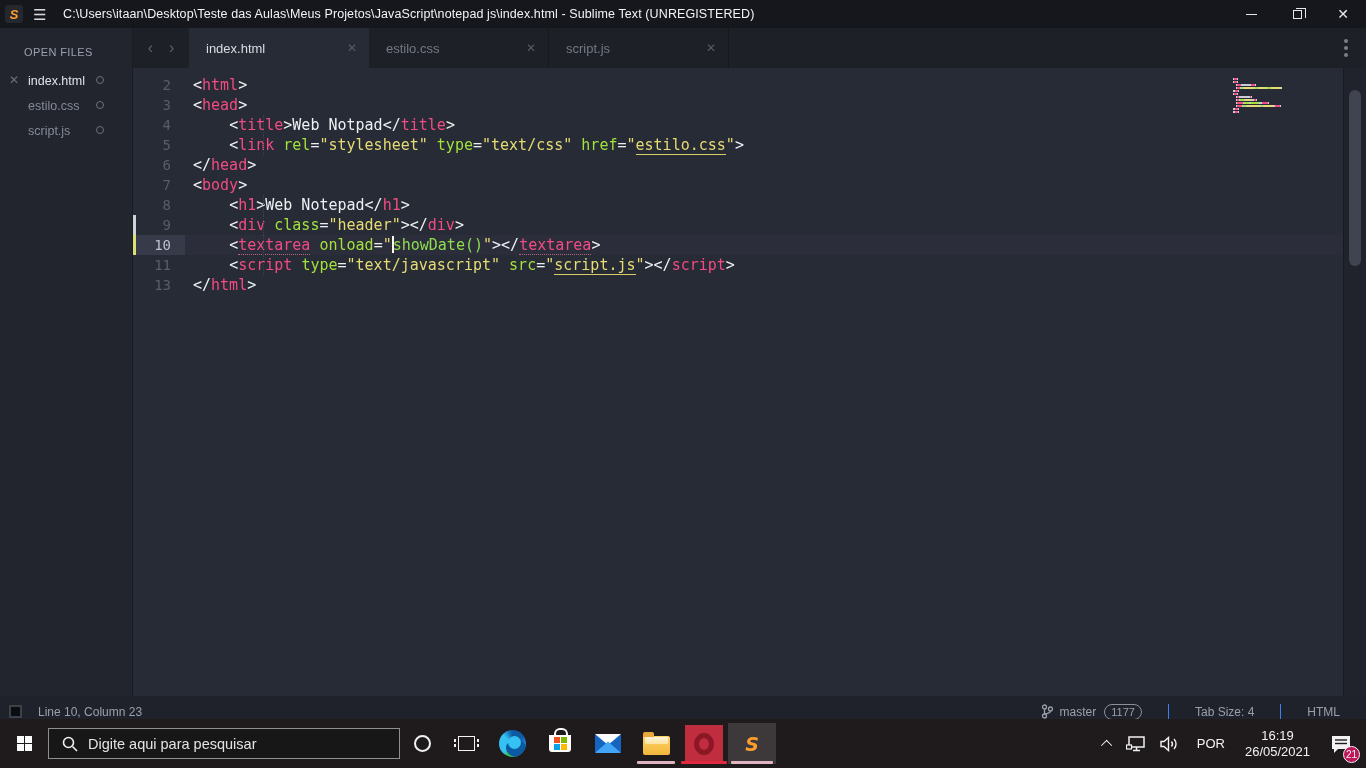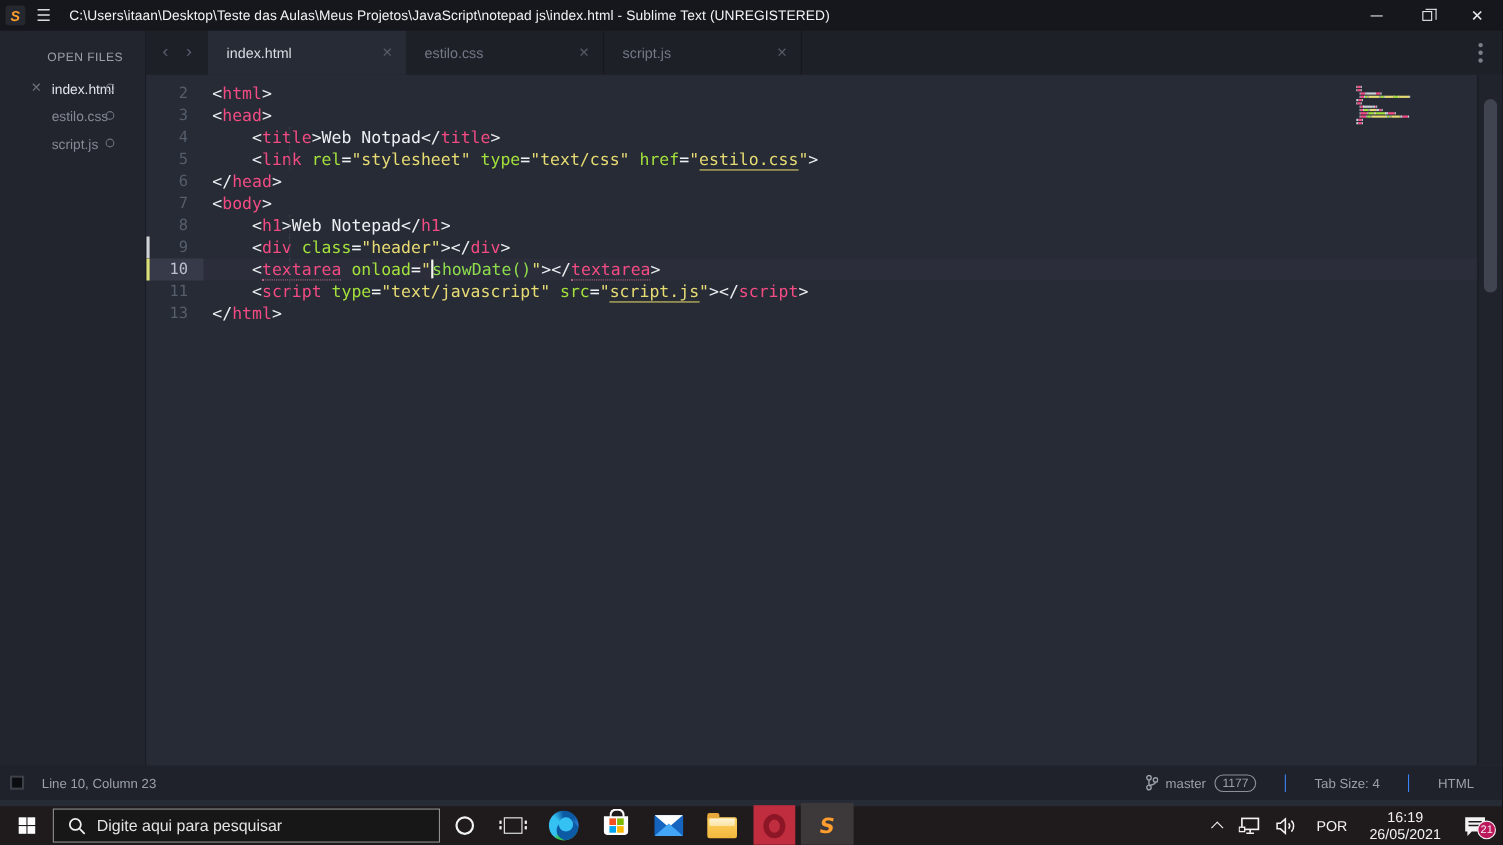--- a/index.html
+++ b/index.html
@@ -20,21 +20,21 @@
   .glyph-min { width:11px; height:1px; background:#e6e8ec; display:block; }
   .glyph-restore { width:9px; height:9px; border:1px solid #e6e8ec; position:relative; display:block; }
   .glyph-restore:before { content:""; position:absolute; left:2px; top:-3px; width:9px; height:9px;
                           border:1px solid #e6e8ec; border-left:none; border-bottom:none; }
   .glyph-close { font-size:14px; line-height:1; color:#e6e8ec; }
 
   
   .main { position:absolute; top:28px; left:0; right:0; bottom:72px; display:flex; }
 
   
-  .sidebar { width:133px; background:#22252e; border-right:1px solid #1a1c23; padding-top:12px; flex:none;padding-left:19px; }
+  .sidebar { width:133px; background:#22252e; border-right:1px solid #1a1c23; padding-top:12px; flex:none; }
   .sb-header { padding:6px 0 10px 24px; font-size:11px; letter-spacing:.4px; color:#9aa0ac; }
   .sb-item { position:relative; height:25px; display:flex; align-items:center; font-size:12.5px; color:#848a96; }
   .sb-item .sb-name { margin-left:28px; }
   .sb-item.active .sb-name { color:#e0e3e8; }
   .sb-close { position:absolute; left:9px; top:5px; font-size:12px; color:#6b717c; }
   .sb-circle { position:absolute; right:28px; top:8px; width:8px; height:8px; border:1.5px solid #6b717c; border-radius:50%; }
 
   
   .right-col { flex:1; display:flex; flex-direction:column; min-width:0; }
 
@@ -87,21 +87,21 @@
                display:flex; align-items:center; font-size:12px; color:#9aa0aa; }
   .sb-mode { width:13px; height:13px; border:2px solid #3c4048; background:#0c0d10; margin:0 16px 0 9px; }
   .status-right { margin-left:auto; display:flex; align-items:center; height:100%; }
   .status-seg { display:flex; align-items:center; padding:0 26px; height:16px; }
   .status-seg + .status-seg { border-left:1px solid #3b82f6; }
   .branch-badge { margin-left:8px; border:1px solid #8a909a; border-radius:8px; padding:0 6px;
                   font-size:11px; line-height:14px; color:#9aa0aa; }
   .branch-ic { margin-right:7px; }
 
   
-  .taskbar { position:absolute; left:0; bottom:0; width:100%; height:35px; background:#1f1b1d;
+  .taskbar { position:absolute; left:0; bottom:0; width:100%; height:49px; background:#1f1b1d;
              display:flex; align-items:center; }
   .start-btn { width:48px; height:41px; display:flex; align-items:center; justify-content:center; }
   .win-logo { width:15px; height:15px; display:grid; grid-template-columns:7px 7px; grid-template-rows:7px 7px; gap:1px; }
   .win-logo i { background:#fdfdfd; }
   .searchbox { width:352px; height:31px; background:#171717; border:1px solid #8f8f8f;
                display:flex; align-items:center; color:#e8e8e8; }
   .search-ic { margin:0 10px 0 13px; flex:none; }
   .searchbox input { background:transparent; border:none; outline:none; color:#e8e8e8;
                      font-size:14.5px; font-family:"Liberation Sans", sans-serif; width:260px; }
   .searchbox input::placeholder { color:#e3e3e3; opacity:1; }

